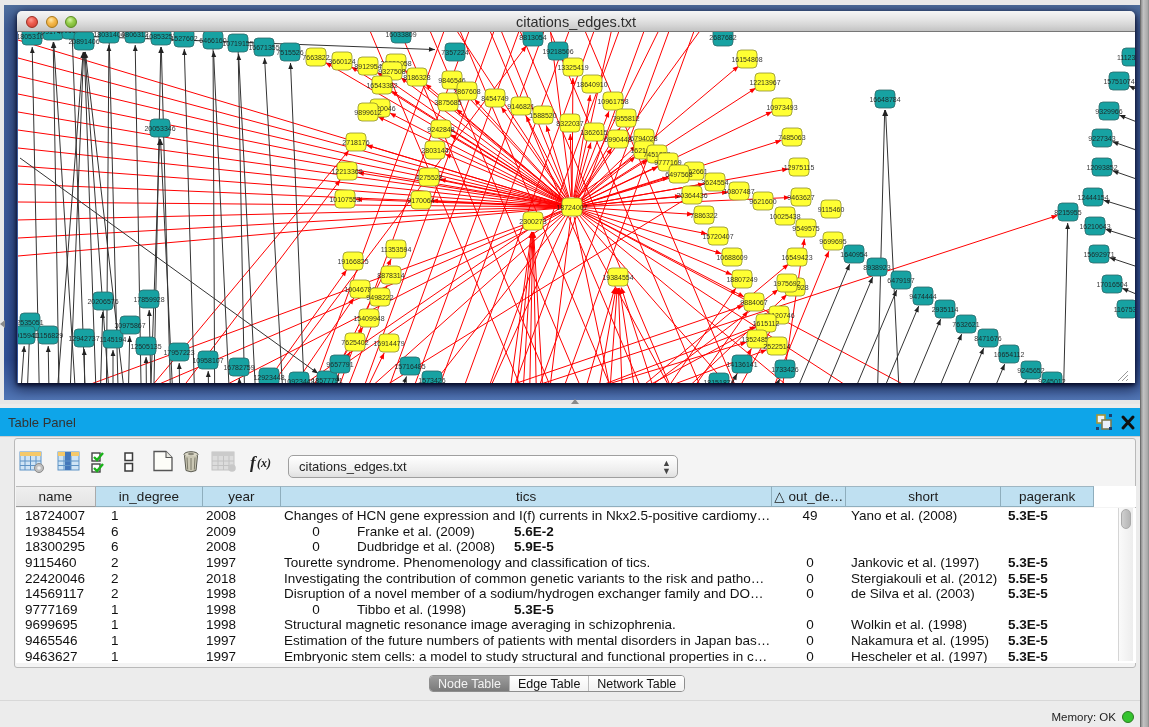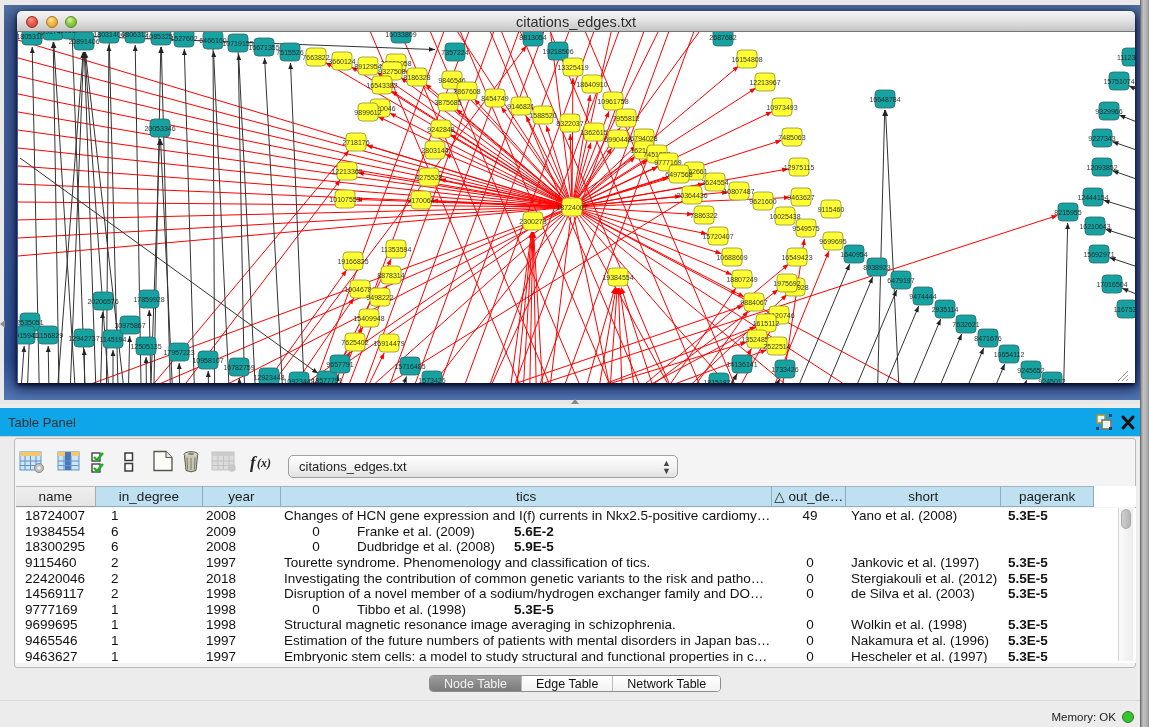--- a/index.html
+++ b/index.html
@@ -51,21 +51,21 @@
 .c3 { width:78px; padding-left:7px; }
 .c4 { width:494px; padding-left:7px; text-overflow:ellipsis; }
 .c5 { width:74px; padding-left:4px;text-align:center; }
 .c6 { width:156px; padding-left:6px; }
 .c7 { width:93px; padding-left:7px;font-weight:bold; }
 .vsb { position:absolute; right:2px; top:69px; width:15px; height:153px; background:linear-gradient(90deg,#fafafa,#ededed); border-left:1px solid #d5d5d5;}
 .vsb .thumb { position:absolute; left:2px; top:1px; width:10px; height:20px; border-radius:5px;
   background:linear-gradient(90deg,#cfcfcf,#b5b5b5); border:1px solid #aaa; }
 .tabs { position:absolute; left:429px; top:271px; height:17px; display:flex; font-size:12.5px;
   border:1px solid #8e8e8e; border-radius:4px; overflow:hidden; background:#fff; }
-.tab { line-height:16px; padding:0 14px; color:#111; background:linear-gradient(180deg,#ffffff,#f2f2f2); }
+.tab { line-height:16px; padding:0 8px; color:#111; background:linear-gradient(180deg,#ffffff,#f2f2f2); }
 .tab.sel { background:linear-gradient(180deg,#9d9d9d,#7a7a7a); color:#f3f3f3; }
 .tab + .tab { border-left:1px solid #bbb; }
 .status { position:absolute; left:0; top:296px; width:1140px; height:27px; background:#ececec; border-top:1px solid #d8d8d8;}
 .mem { position:absolute; right:24px; top:10px; font-size:11.5px; color:#222; }
 .dot { position:absolute; right:6px; top:10px; width:12px; height:12px; border-radius:50%;
   background:#35c42f; border:1.5px solid #2c7a22; }
 .icons svg { position:absolute; top:0; left:0; }
 </style></head>
 <body>
 <div class="topchrome"></div>
@@ -917,21 +917,21 @@
           <div class="c c5">0</div>
           <div class="c c6">Wolkin et al. (1998)</div>
           <div class="c c7">5.3E-5</div>
         </div>
 <div class="tr">
           <div class="c c1">9465546</div>
           <div class="c c2">1</div>
           <div class="c c3">1997</div>
           <div class="c c4">Estimation of the future numbers of patients with mental disorders in Japan based on national data.</div>
           <div class="c c5">0</div>
-          <div class="c c6">Nakamura et al. (1996)</div>
+          <div class="c c6">Nakamura et al. (1995)</div>
           <div class="c c7">5.3E-5</div>
         </div>
 <div class="tr">
           <div class="c c1">9463627</div>
           <div class="c c2">1</div>
           <div class="c c3">1997</div>
           <div class="c c4">Embryonic stem cells: a model to study structural and functional properties in cardiomyocytes.</div>
           <div class="c c5">0</div>
           <div class="c c6">Hescheler et al. (1997)</div>
           <div class="c c7">5.3E-5</div>

